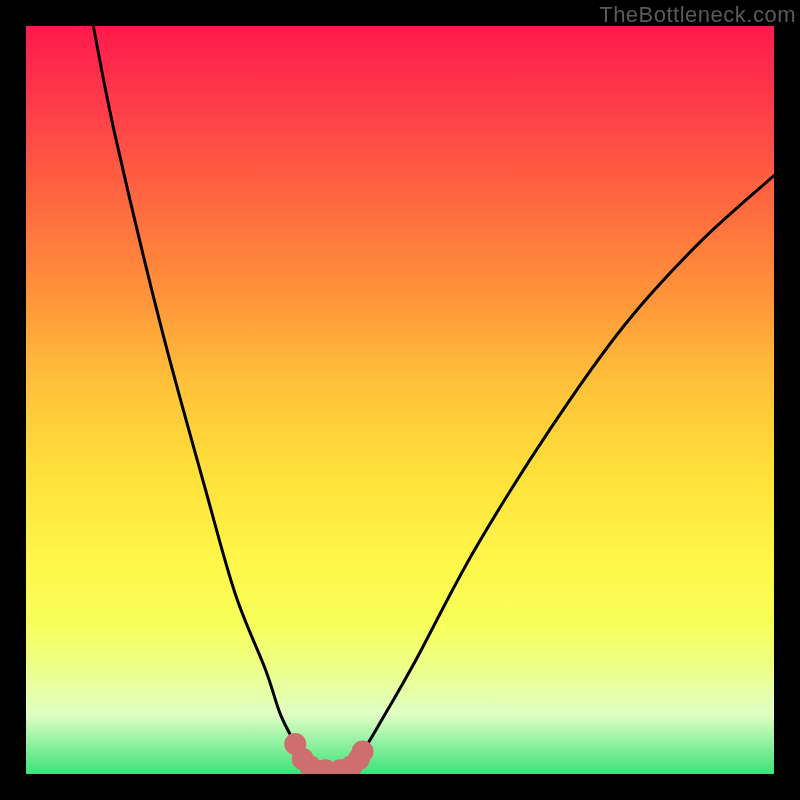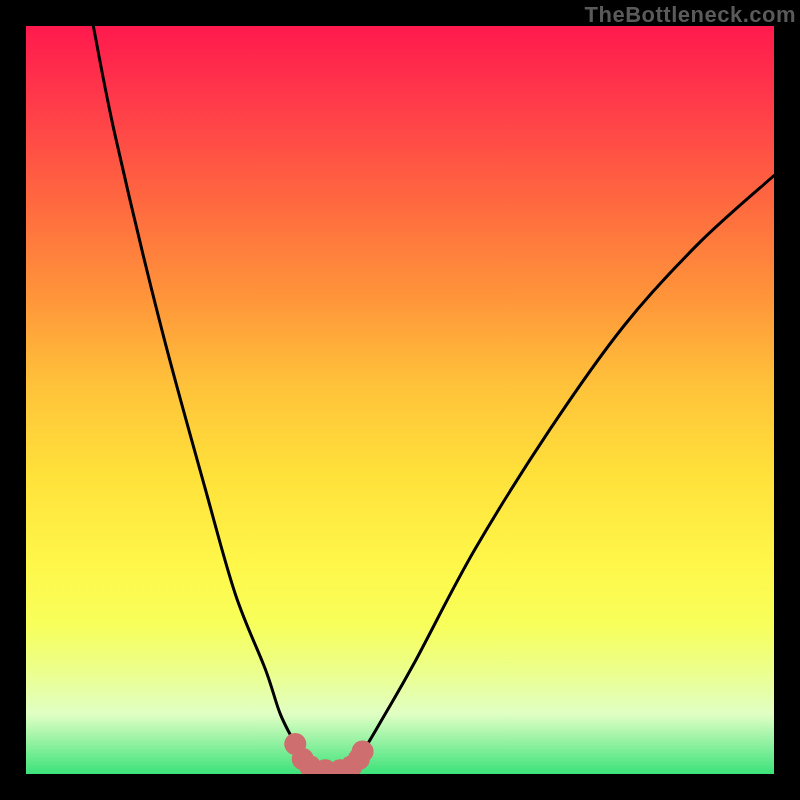--- a/index.html
+++ b/index.html
@@ -36,21 +36,21 @@
       #3ce27a 100%
     );
   }
   .watermark {
     position: absolute;
     top: 2px;
     right: 4px;
     color: #5a5a5a;
     font-size: 22px;
     letter-spacing: 0.5px;
-    font-weight: 700;
+    font-weight: 400;
     text-align: center;
   }
   svg.curve {
     position: absolute;
     left: 26px;
     top: 26px;
     width: 748px;
     height: 748px;
   }
 </style>

